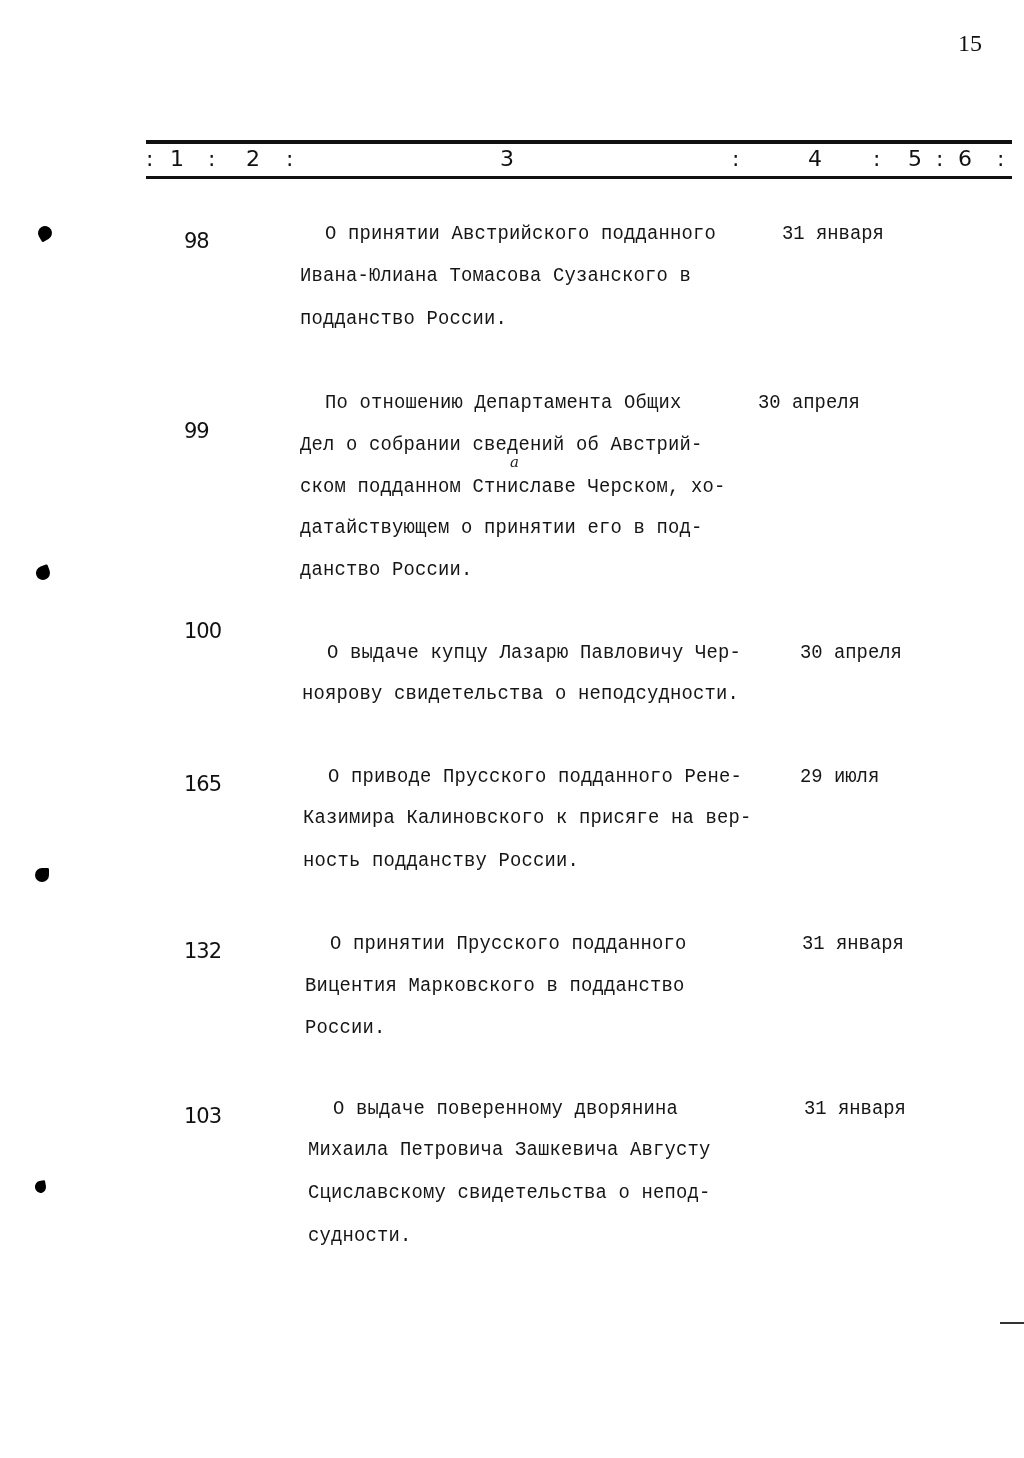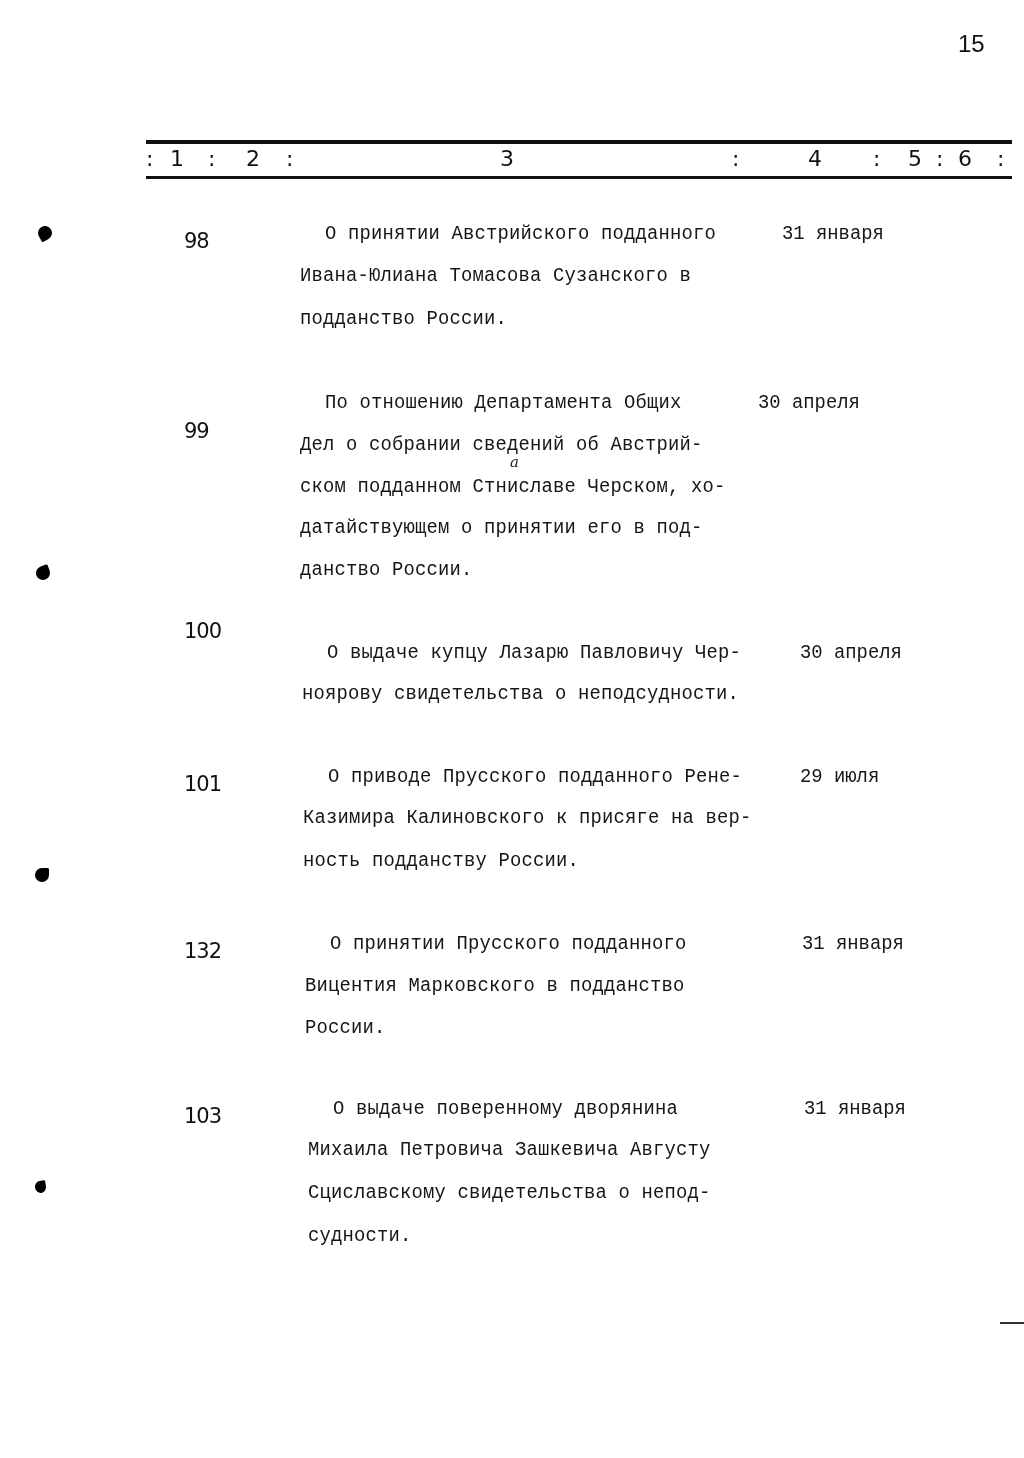--- a/index.html
+++ b/index.html
@@ -12,21 +12,21 @@
       height: 1458px;
       position: relative;
       overflow: hidden;
       font-family: "Liberation Mono", "DejaVu Sans Mono", monospace;
       color: #1a1a1a;
     }
     .page-number {
       position: absolute;
       left: 958px;
       top: 30px;
-      font-family: Liberation Sans, sans-serif;
+      font-family: Liberation Serif, serif;
       font-size: 24px;
       color: #111;
       text-align: center;
     }
     .rule {
       position: absolute;
       left: 146px;
       width: 866px;
       background: #111;
     }
@@ -132,21 +132,21 @@
   </div>
 
   <div>
     <span class="entry-num" style="top:619px">100</span>
     <span class="entry-line" style="left:327px; top:641px">О выдаче купцу Лазарю Павловичу Чер-</span>
     <span class="entry-line" style="left:302px; top:682px">ноярову свидетельства о неподсудности.</span>
     <span class="entry-date" style="left:800px; top:641px">30 апреля</span>
   </div>
 
   <div>
-    <span class="entry-num" style="top:772px">101</span>
+    <span class="entry-num" style="top:772px">165</span>
     <span class="entry-line" style="left:328px; top:765px">О приводе Прусского подданного Рене-</span>
     <span class="entry-line" style="left:303px; top:806px">Казимира Калиновского к присяге на вер-</span>
     <span class="entry-line" style="left:303px; top:849px">ность подданству России.</span>
     <span class="entry-date" style="left:800px; top:765px">29 июля</span>
   </div>
 
   <div>
     <span class="entry-num" style="top:939px">132</span>
     <span class="entry-line" style="left:330px; top:932px">О принятии Прусского подданного</span>
     <span class="entry-line" style="left:305px; top:974px">Вицентия Марковского в подданство</span>

